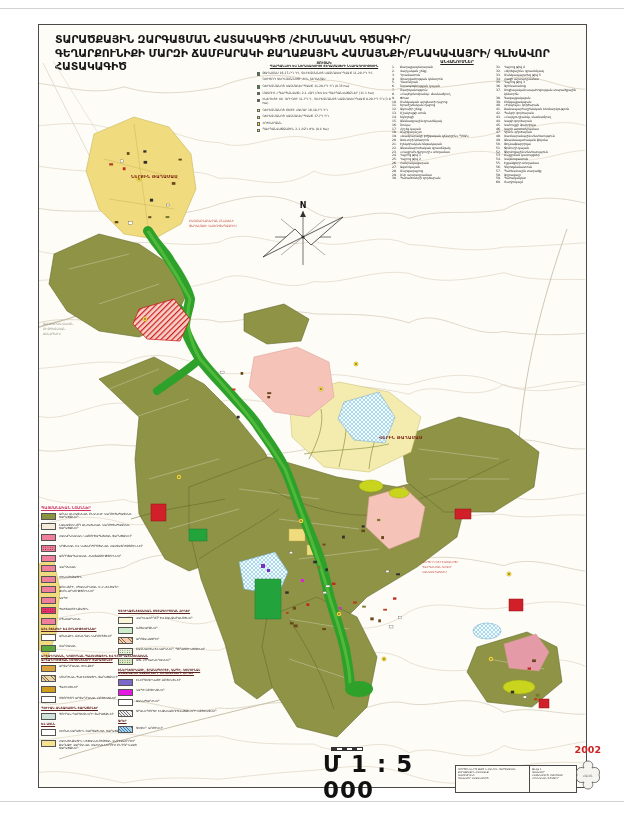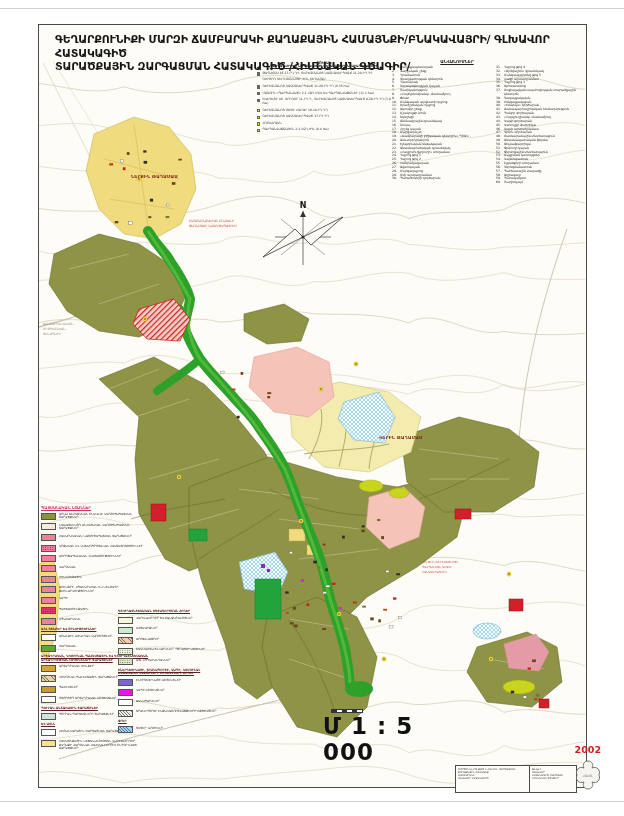--- a/index.html
+++ b/index.html
@@ -42,21 +42,21 @@
   .sw{width:15px;height:7px;flex:none;border:.5px solid #555;margin-right:3px;box-sizing:border-box}
   .lg-t{font-size:2.9px;line-height:3.5px;color:#222;padding-top:.4px}
   .p-dots{background-image:radial-gradient(#8a1030 .5px,transparent .65px);background-size:2.4px 2.4px}
   .p-gdots{background-image:radial-gradient(#41702a .5px,transparent .65px);background-size:2.4px 2.4px}
   .p-hatch{background-image:repeating-linear-gradient(45deg,rgba(120,90,30,.85) 0 .5px,transparent .5px 2.4px)}
   .p-grid{background-image:linear-gradient(#c4b878 .5px,transparent .5px),
           linear-gradient(90deg,#c4b878 .5px,transparent .5px);background-size:3px 3px}
   .p-bhatch{background-image:repeating-linear-gradient(45deg,rgba(25,90,150,.75) 0 .5px,transparent .5px 2px)}
   .p-ghatch{background-image:repeating-linear-gradient(45deg,rgba(80,80,80,.75) 0 .5px,transparent .5px 2px)}
   
-  #scale{position:absolute;left:284px;top:684px;width:130px}
+  #scale{position:absolute;left:284px;top:722px;width:130px}
   #scale .ruler{width:30px;height:2px;margin-left:8px;border:.5px solid #333;
                 background:repeating-linear-gradient(90deg,#333 0 5px,#fff 5px 10px)}
   #scale .txt{font-size:23px;font-weight:bold;color:#111;letter-spacing:1px;line-height:26px}
   #title-block{position:absolute;left:416px;top:740px;width:122px;height:28px;display:flex;
                border:1px solid #4a4a4a;background:#fdfcf7;box-sizing:border-box}
   #title-block .cell{padding:1.5px 2px;font-size:2.5px;line-height:3.3px;color:#333}
   #title-block .l{width:74px;border-right:1px solid #4a4a4a;box-sizing:border-box}
   #title-block .r{flex:1}
   #year{position:absolute;left:500px;top:719px;width:62px;text-align:right;
         font-size:9.5px;font-weight:bold;color:#cc2222}
@@ -65,22 +65,22 @@
 </style>
 </head>
 <body>
 
 <div class="hline" style="top:8px"></div>
 <div class="hline" style="top:801px"></div>
 
 <div id="sheet">
 
   <div id="map-title">
+    <div>ՏԱՐԱԾՔԱՅԻՆ ԶԱՐԳԱՑՄԱՆ ՀԱՏԱԿԱԳԻԾ /ՀԻՄՆԱԿԱՆ ԳԾԱԳԻՐ/</div>
     <div>ԳԵՂԱՐՔՈՒՆԻՔԻ ՄԱՐԶԻ ՃԱՄԲԱՐԱԿԻ ՔԱՂԱՔԱՅԻՆ ՀԱՄԱՅՆՔԻ/ԲՆԱԿԱՎԱՅՐԻ/ ԳԼԽԱՎՈՐ ՀԱՏԱԿԱԳԻԾ</div>
-    <div>ՏԱՐԱԾՔԱՅԻՆ ԶԱՐԳԱՑՄԱՆ ՀԱՏԱԿԱԳԻԾ /ՀԻՄՆԱԿԱՆ ԳԾԱԳԻՐ/</div>
   </div>
 
   <svg id="map-svg" width="546" height="726" viewBox="0 0 546 726">
     <defs>
       <pattern id="bdots" width="4" height="4" patternUnits="userSpaceOnUse">
         <rect width="4" height="4" fill="#f2fafd"></rect>
         <circle cx="1" cy="1" r=".7" fill="#2f9fd0"></circle>
           <circle cx="3" cy="3" r=".7" fill="#2f9fd0"></circle>
       </pattern>
       <pattern id="rhatch" width="4" height="4" patternUnits="userSpaceOnUse" patternTransform="rotate(45)">

